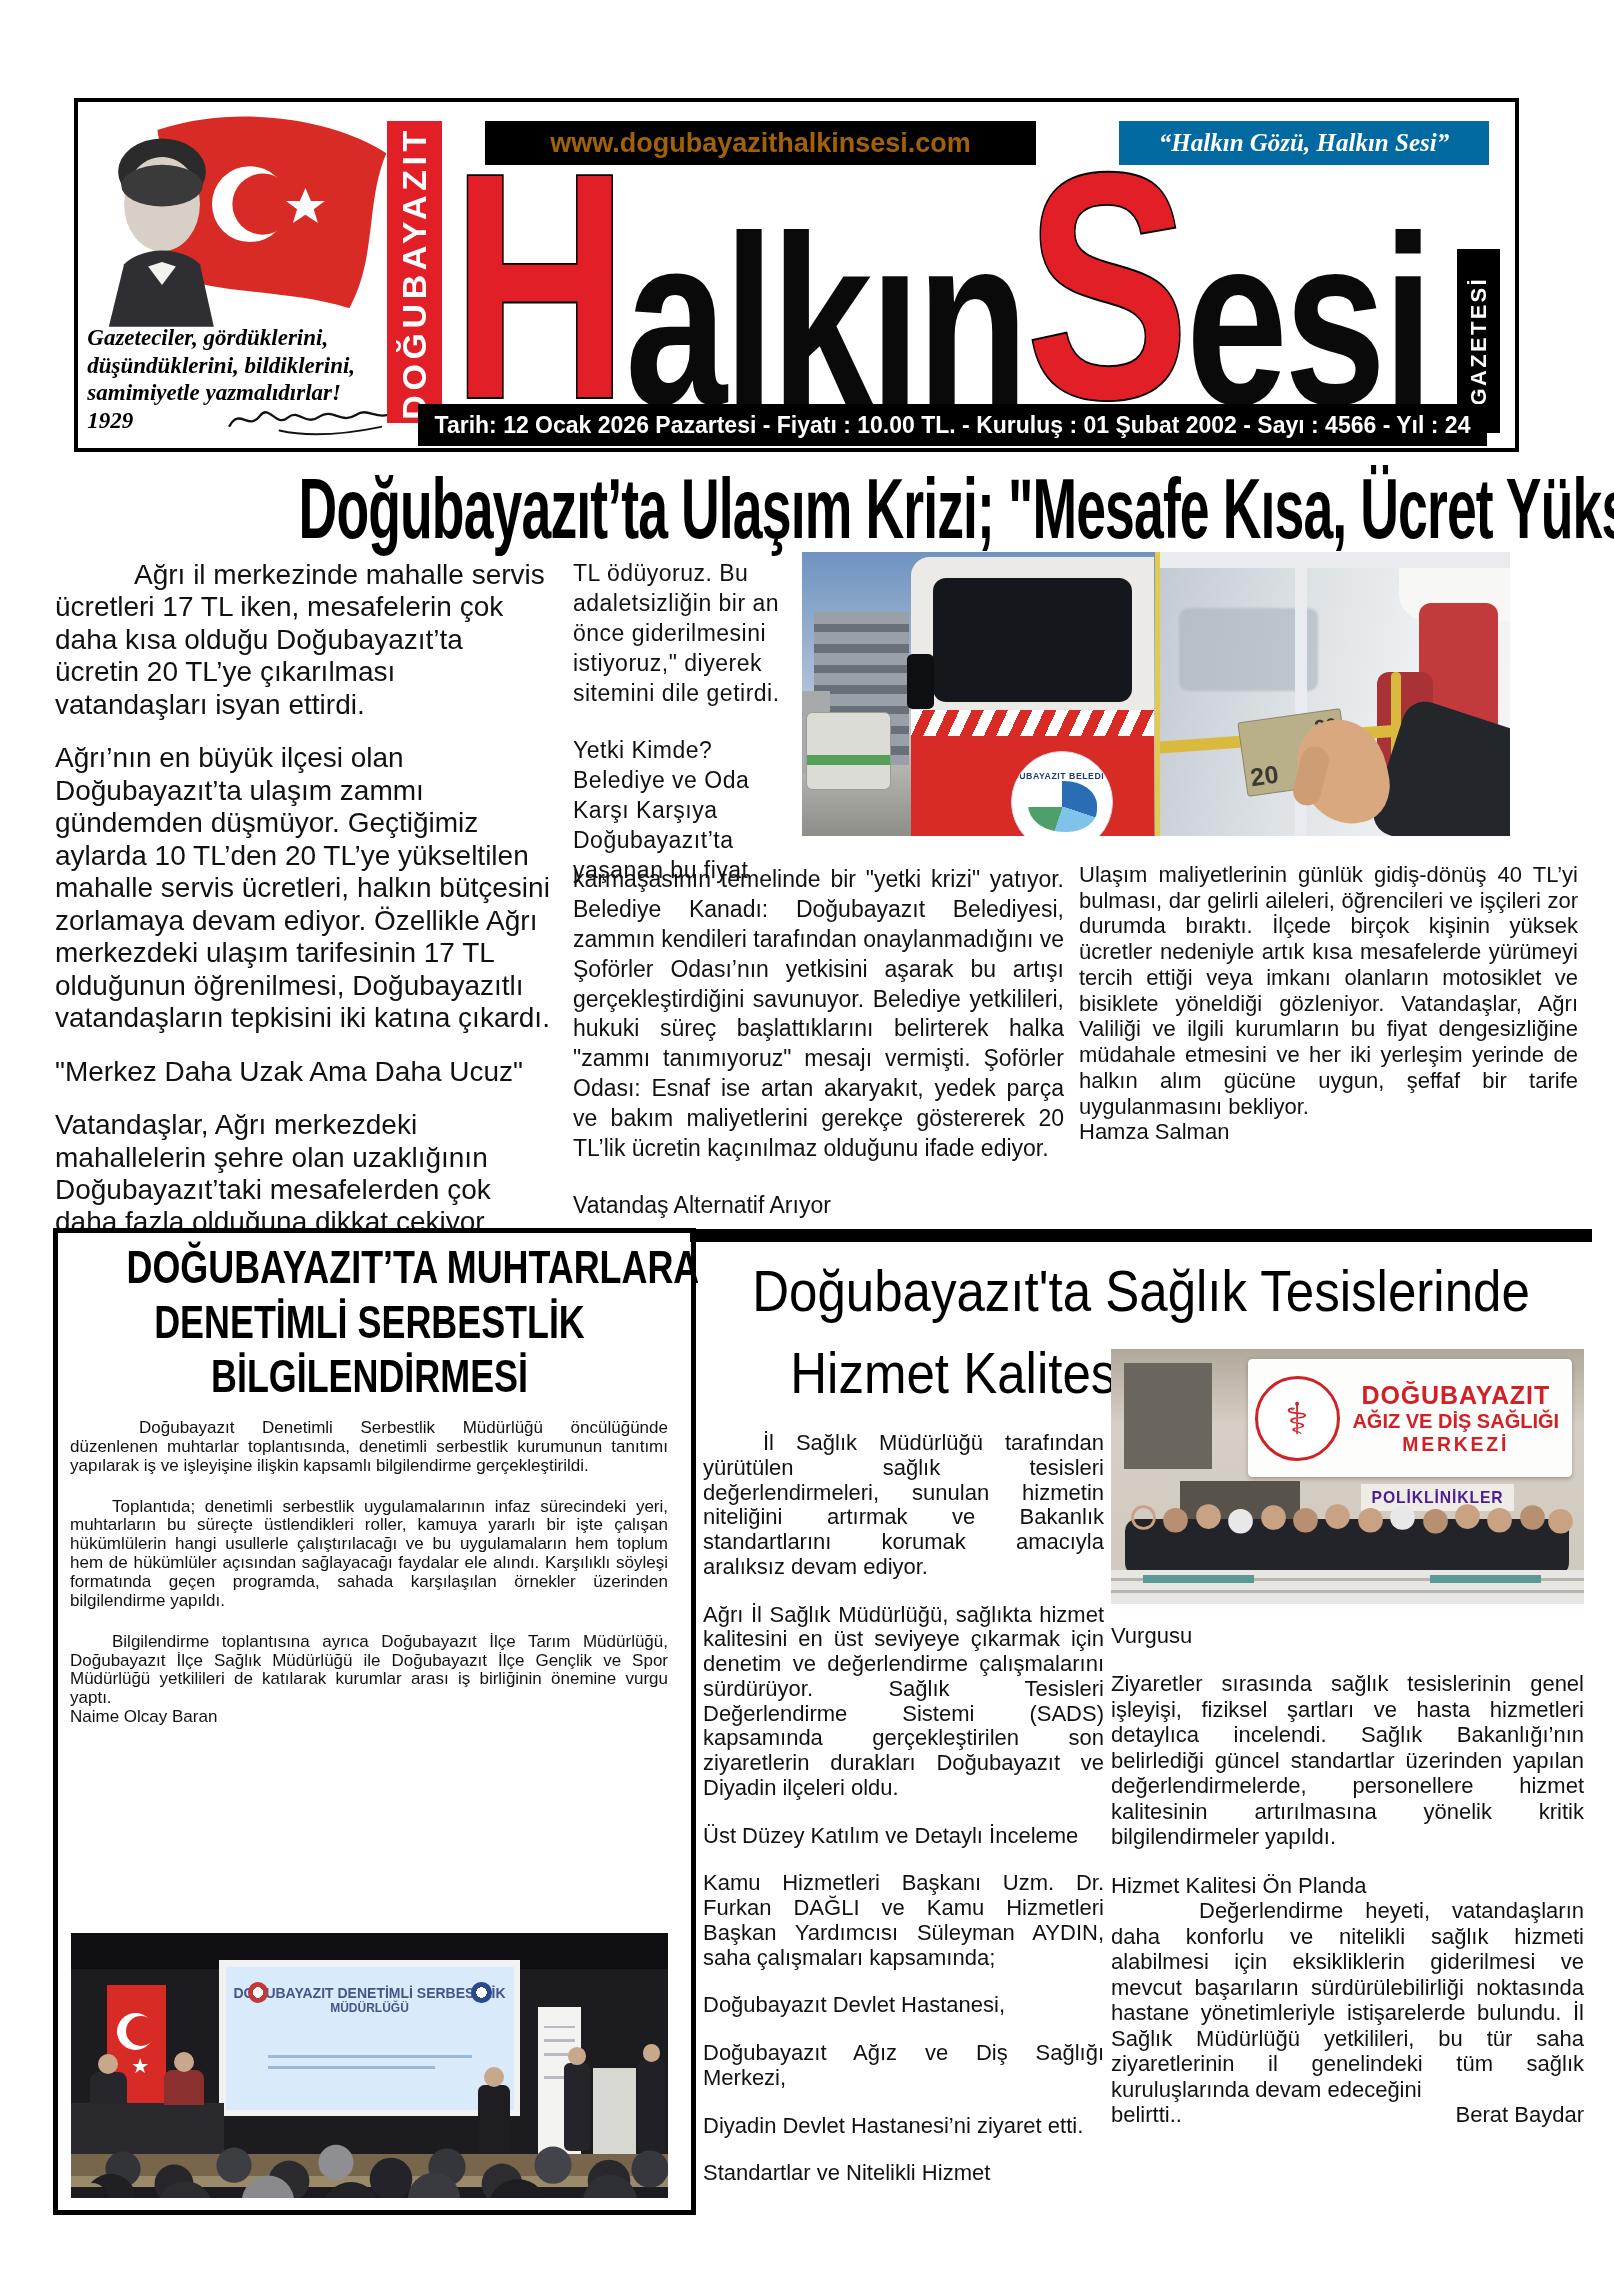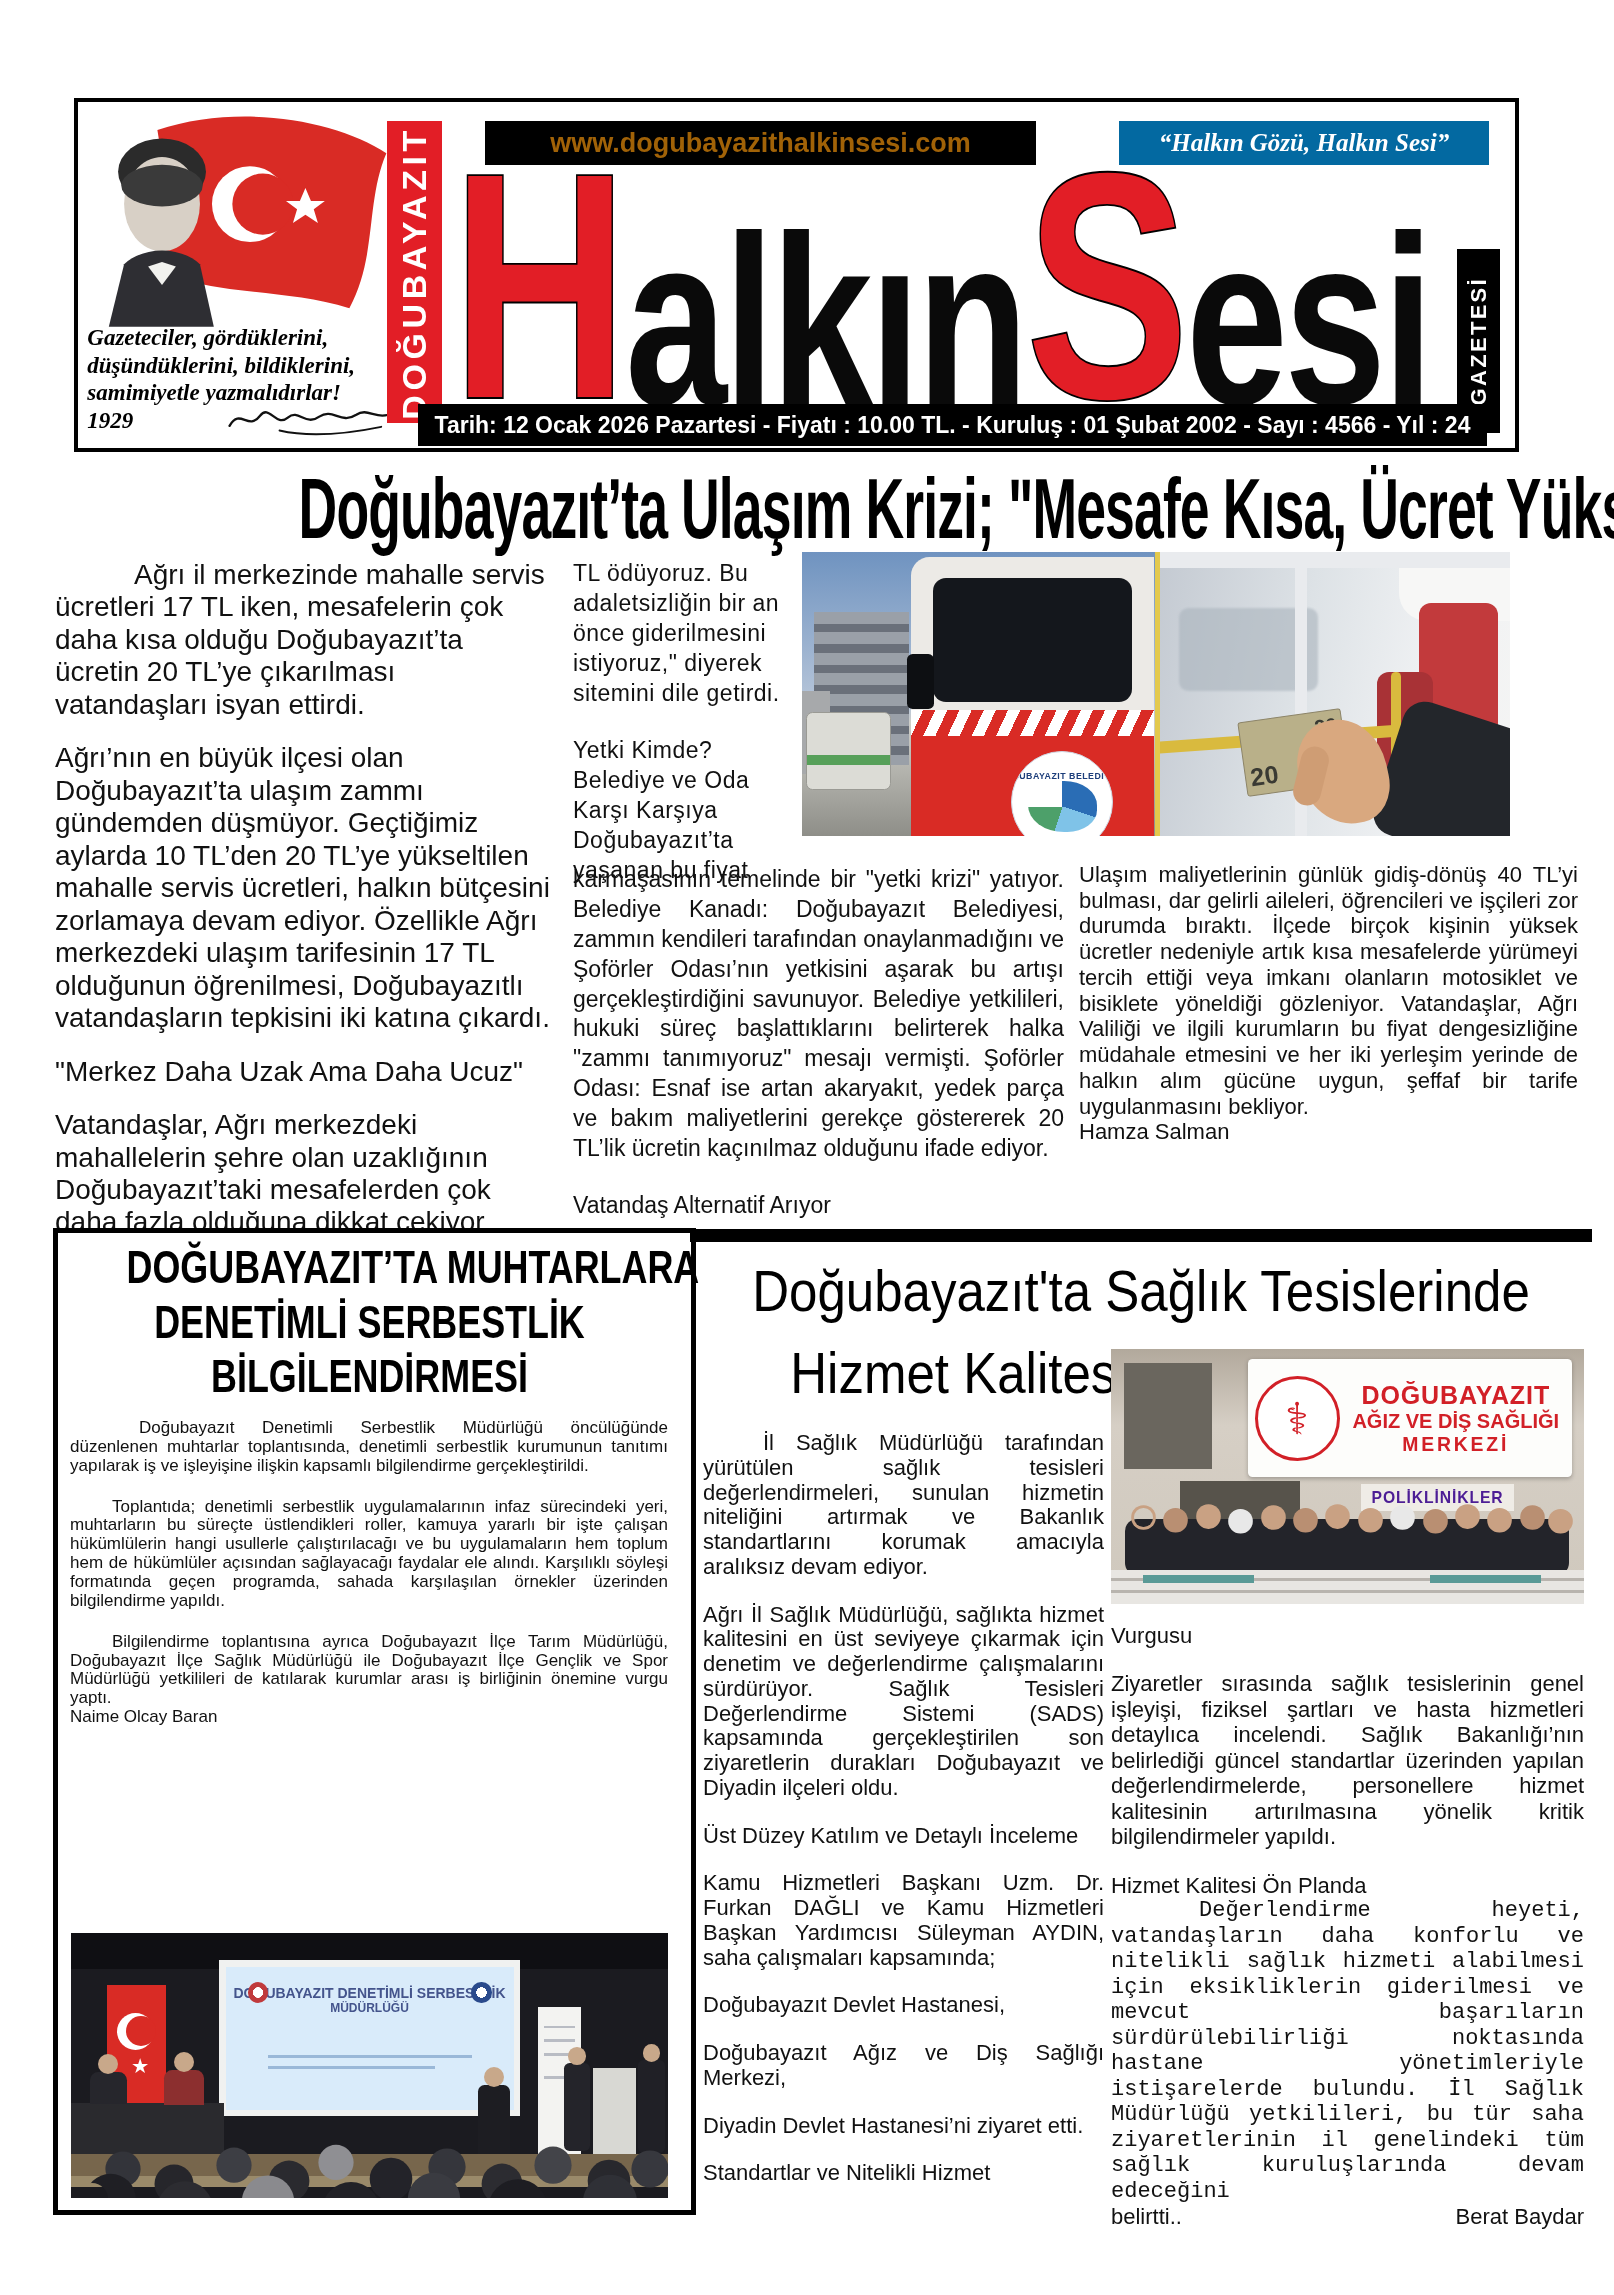--- a/index.html
+++ b/index.html
@@ -110,21 +110,21 @@
   .aud{position:absolute;width:26px;height:26px;border-radius:50%;background:transparent;}
   
   #health-head{left:690px;top:1250px;width:902px;text-align:center;font-size:58px;font-weight:400;line-height:1.42;
                transform:scaleX(0.88);transform-origin:center top;white-space:nowrap;color:#000;}
   #health-colA{left:703px;top:1431px;width:401px;font-size:22px;line-height:1.125;text-align:justify;}
   #health-colA p{margin:0 0 23px 0;}
   #health-colA .i1{text-indent:60px;}
   #health-colB{left:1111px;top:1349px;width:473px;font-size:22px;line-height:1.16;}
   #health-colB .txt{margin-top:18.5px;text-align:justify;}
   #health-colB p{margin:0 0 23px 0;}
-  #health-colB .i1{text-indent:88px;font-family:Liberation Mono, monospace;}
+  #health-colB .i1{text-indent:88px;}
   #health-colB .lastline{display:flex;justify-content:space-between;margin:0;}
   
   #photo3{position:relative;width:473px;height:255px;background:linear-gradient(#b2a99c 0%,#d6cfc5 30%,#cfc8bd 100%);overflow:hidden;}
   #p3-win1{position:absolute;left:13px;top:14px;width:88px;height:106px;background:#6a665e;}
   #p3-sign{position:absolute;left:137px;top:10.2px;width:324px;height:118px;background:#fdfdfb;border-radius:4.6px;
            display:flex;align-items:center;box-shadow:0 1.9px 4.6px rgba(0,0,0,.25);}
   #p3-signlogo{width:79px;height:79px;margin-left:6.5px;border-radius:50%;border:3.7px solid #d22027;background:#fff;
            display:flex;align-items:center;justify-content:center;font-size:44px;color:#d22027;flex:0 0 auto;}
   #p3-signtxt{flex:1;text-align:center;color:#d22027;font-weight:700;line-height:1.15;}
   #p3-signtxt .s1{font-size:25px;letter-spacing:0.9px;}

